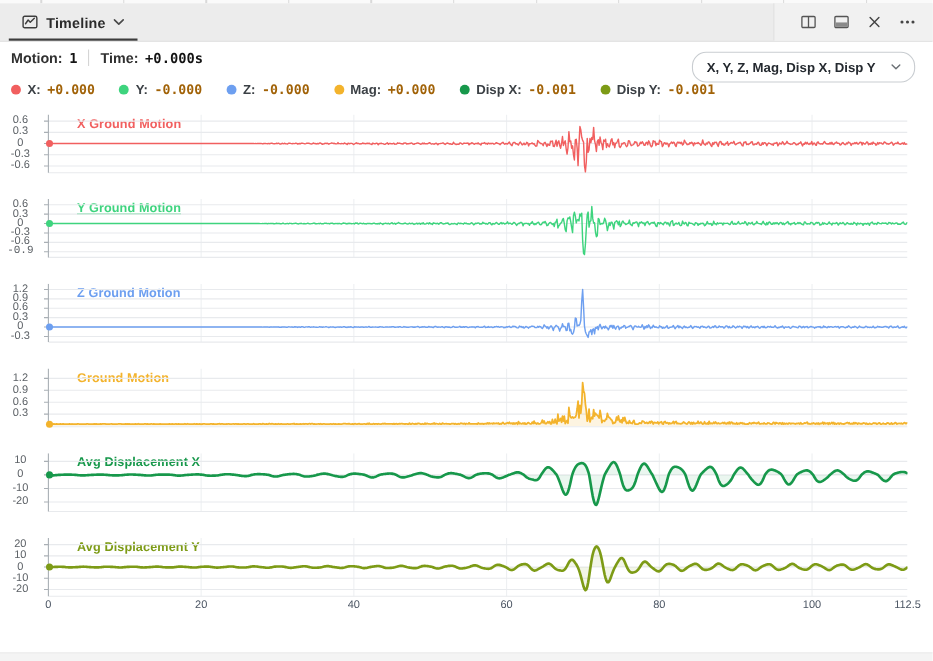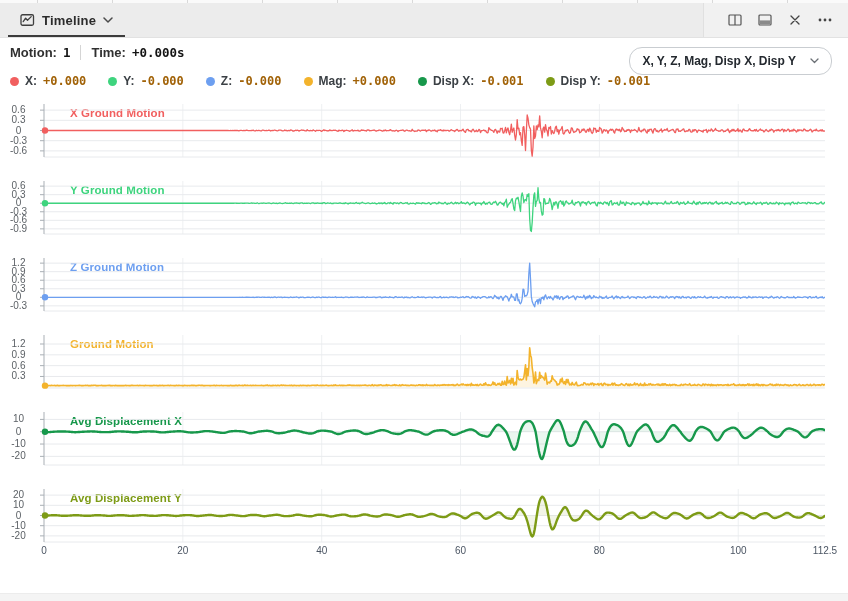--- a/index.html
+++ b/index.html
@@ -172,22 +172,22 @@
           <line x1="4" y1="46.88461538461538" x2="8" y2="46.88461538461538" stroke="#a9afb5" stroke-width="1"></line>
           <circle cx="9" cy="26.5" r="3.2" fill="#f15f5f"></circle>
         </svg>
       </div>
       <div class="chart-row">
         <div class="ytick" style="top: 0.129032px;">0.6</div>
         <div class="ytick" style="top: 8.67742px;">0.3</div>
         <div class="ytick" style="top: 17.2258px;">0</div>
         <div class="ytick" style="top: 25.7742px;">-0.3</div>
         <div class="ytick" style="top: 34.3226px;">-0.6</div>
-        <div class="ytick" style="top: 42.871px;">-0.9</div>
-        <div class="ctitle" style="color: rgb(62, 212, 126);">Y Ground Motion</div>
+        <div class="ytick" style="top: 42.871px; font-family: Liberation Mono, monospace;">-0.9</div>
+        <div class="ctitle" style="color: rgb(62, 212, 126); text-decoration: underline;">Y Ground Motion</div>
         <svg width="789" height="55">
           <line x1="146.84444444444443" y1="0" x2="146.84444444444443" y2="53" stroke="#eef0f2" stroke-width="1"></line>
           <line x1="285.68888888888887" y1="0" x2="285.68888888888887" y2="53" stroke="#eef0f2" stroke-width="1"></line>
           <line x1="424.5333333333333" y1="0" x2="424.5333333333333" y2="53" stroke="#eef0f2" stroke-width="1"></line>
           <line x1="563.3777777777777" y1="0" x2="563.3777777777777" y2="53" stroke="#eef0f2" stroke-width="1"></line>
           <line x1="702.2222222222222" y1="0" x2="702.2222222222222" y2="53" stroke="#eef0f2" stroke-width="1"></line>
           <line x1="8" y1="5.129032258064518" x2="789" y2="5.129032258064518" stroke="#e8eaed" stroke-width="1"></line>
           <line x1="8" y1="13.67741935483871" x2="789" y2="13.67741935483871" stroke="#e8eaed" stroke-width="1"></line>
           <line x1="8" y1="22.225806451612904" x2="789" y2="22.225806451612904" stroke="#e8eaed" stroke-width="1"></line>
           <line x1="8" y1="30.7741935483871" x2="789" y2="30.7741935483871" stroke="#e8eaed" stroke-width="1"></line>

